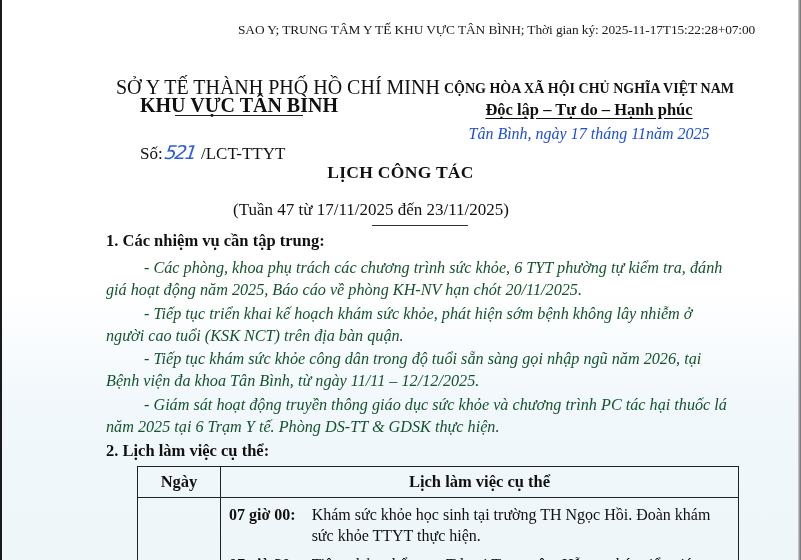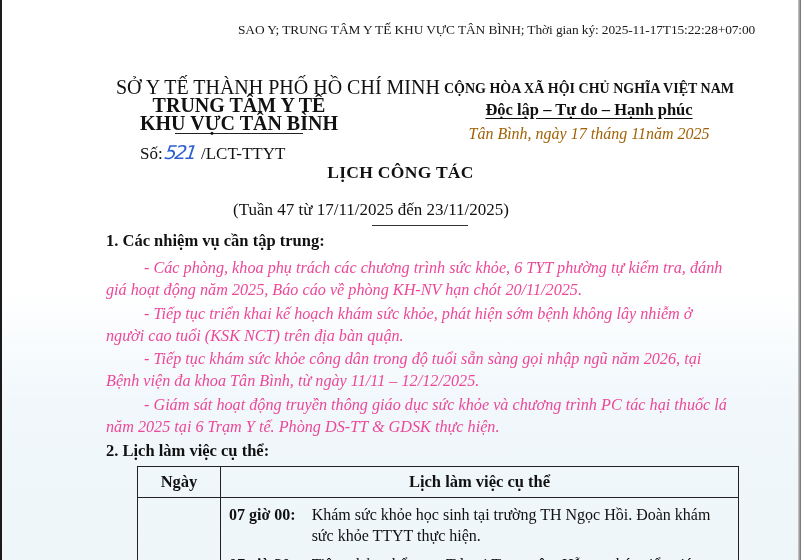--- a/index.html
+++ b/index.html
@@ -61,21 +61,21 @@
       display: inline-block;
     }
     .org-right {
       top: 78px; left: 404px; width: 370px;
       text-align: center;
       font-size: 16px;
       line-height: 21px;
     }
     .org-right .title { font-weight: bold; font-size: 14px; }
     .org-right .motto { font-weight: bold; font-size: 16.5px; text-decoration: underline; text-underline-offset: 3px; }
-    .org-right .place { font-style: italic; font-size: 16px; margin-top: 3px; color: #a16207; }
+    .org-right .place { font-style: italic; font-size: 16px; margin-top: 3px; color: #1d4ed8; }
 
     .doc-title {
       top: 162px; left: 0; width: 801px; text-align: center;
       font-size: 17.5px; font-weight: bold; letter-spacing: 0.3px;
     }
     .doc-subtitle {
       top: 200px; left: 0; width: 742px; text-align: center;
       font-size: 17px;
     }
     .sub-underline {
@@ -84,21 +84,21 @@
 
     .section {
       left: 106px; font-weight: bold; font-size: 16.5px;
     }
     .section.italic { }
     .para {
       left: 106px; width: 628px;
       white-space: normal;
       font-style: italic; font-size: 16.2px; line-height: 22px;
       text-indent: 38px;
-      color: #ec4899;
+      color: #14532d;
     }
 
     table.schedule {
       position: absolute;
       top: 466px; left: 137px;
       width: 602px;
       border-collapse: collapse;
       font-size: 16px;
       background: transparent;
     }
@@ -123,21 +123,20 @@
 <body>
 
 <div class="edge-left"></div>
 <div class="edge-right"></div>
 <div class="page-tint"></div>
 
 <div class="abs stamp">SAO Y; TRUNG TÂM Y TẾ KHU VỰC TÂN BÌNH; Thời gian ký: 2025-11-17T15:22:28+07:00</div>
 
 <div class="abs org-left">
   <div>SỞ Y TẾ THÀNH PHỐ HỒ CHÍ MINH</div>
-  <div class="bold">TRUNG TÂM Y TẾ</div>
   <div class="bold">KHU VỰC TÂN BÌNH</div>
   <span class="underline-bar"></span>
 </div>
 
 <div class="abs doc-no">
   <span>Số:</span><span class="hand">521</span><span>/LCT-TTYT</span>
 </div>
 
 <div class="abs org-right">
   <div class="title">CỘNG HÒA XÃ HỘI CHỦ NGHĨA VIỆT NAM</div>

